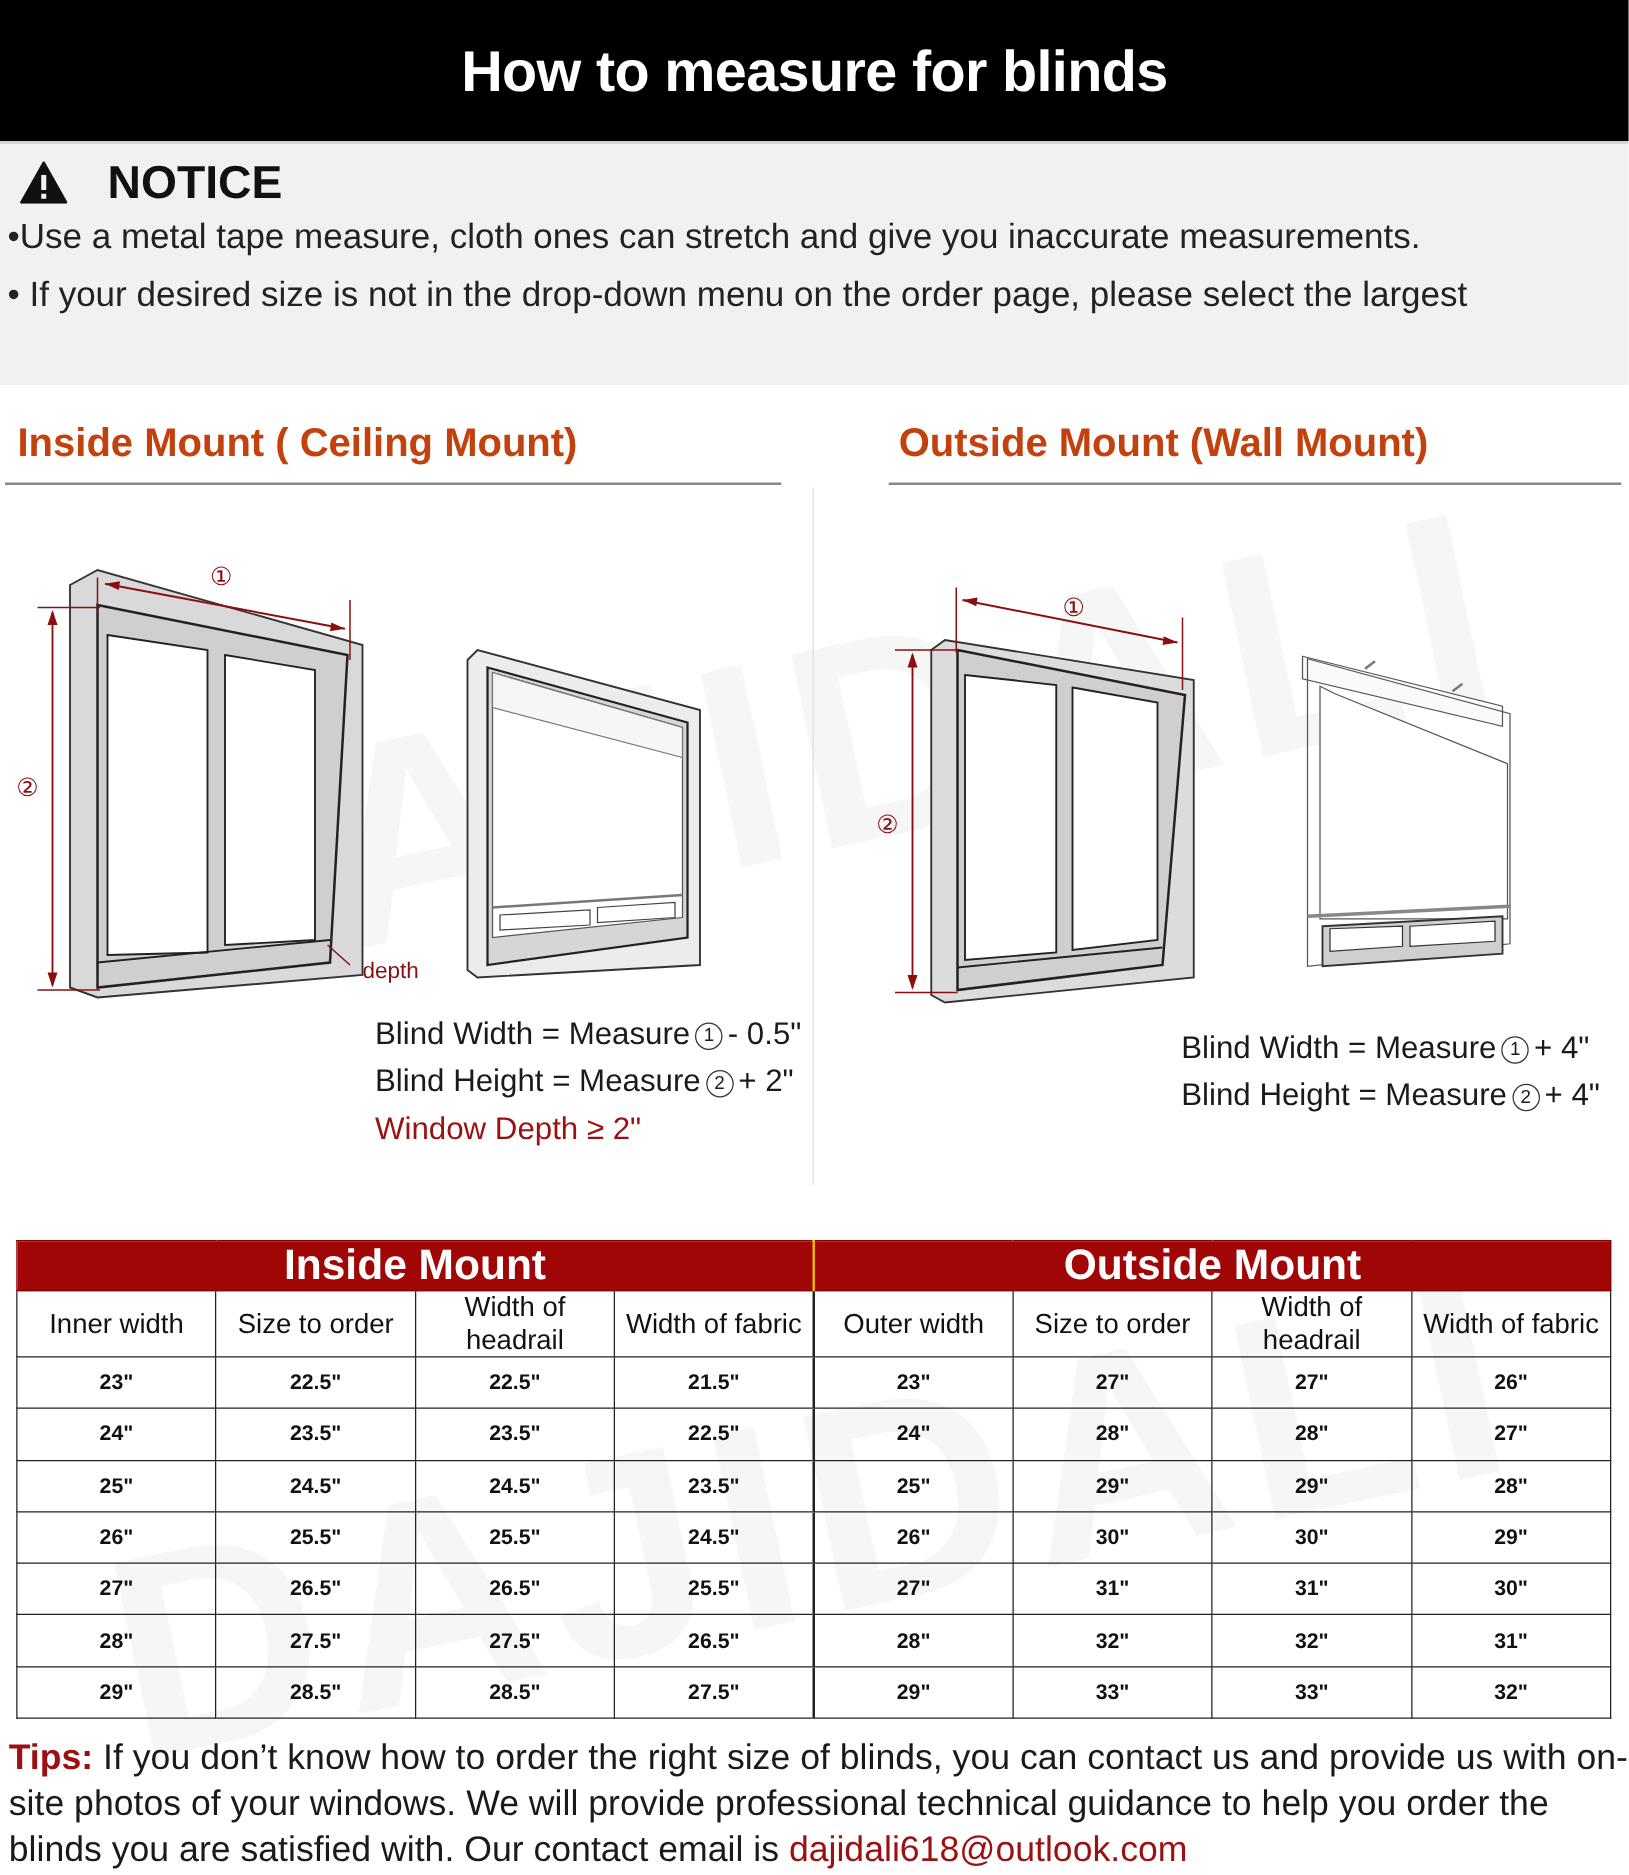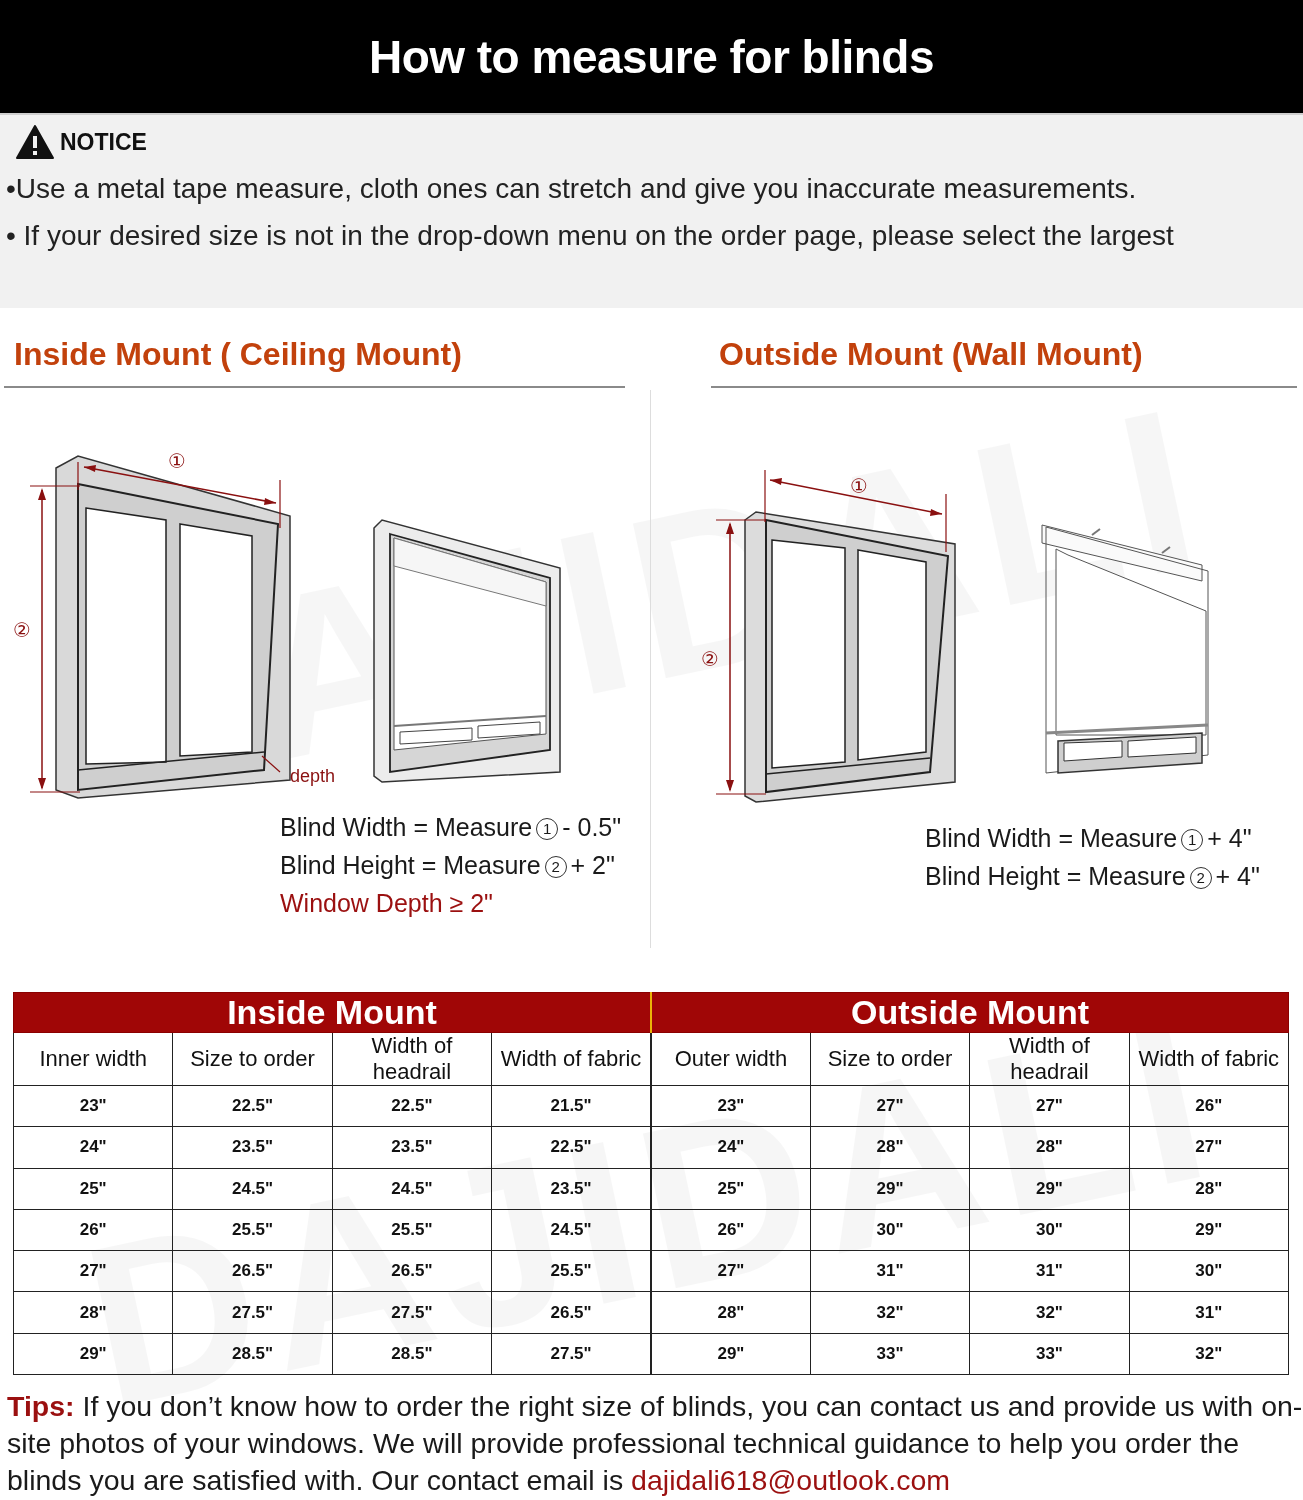--- a/index.html
+++ b/index.html
@@ -11,32 +11,32 @@
     background: #000; color: #fff; display: flex; align-items: center; justify-content: center;
   }
   .header h1 { font-size: 46px; font-weight: bold; letter-spacing: -0.5px; }
 
   .notice {
     position: absolute; left: 0; top: 113px; width: 1303px; height: 195px;
     background: #f1f1f1; border-top: 2px solid #cfcfcf;
   }
   .notice-title { position: absolute; left: 16px; top: 10px; display: flex; align-items: center; }
   .notice-title svg { width: 38px; height: 34px; }
-  .notice-title span { font-size: 23px; font-weight: bold; margin-left: 6px; color: #111; }
+  .notice-title span { font-size: 37px; font-weight: bold; margin-left: 32px; color: #111; }
   .notice-line { position: absolute; left: 6px; font-size: 28px; color: #222; line-height: 37px; white-space: nowrap; }
   .notice-line.l1 { top: 55px; }
   .notice-line.l2 { top: 102px; }
   .notice-line .cont { display: block; padding-left: 15px; }
 
   .section-title { position: absolute; font-size: 32px; font-weight: bold; color: #c2410c; }
   .section-rule { position: absolute; height: 2px; background: #8a8a8a; }
   .vdivider { position: absolute; left: 650px; top: 390px; width: 1px; height: 558px; background: #dddddd; }
 
   .diagram { position: absolute; }
-  .formula { position: absolute; font-size: 25px; color: #1a1a1a; line-height: 38px; white-space: nowrap; }
+  .formula { position: absolute; font-size: 25px; color: #1a1a1a; line-height: 38px; white-space: nowrap; margin-left: 20px; }
   .formula .red { color: #9b1010; }
   .circ { display: inline-block; width: 22px; height: 22px; border: 1.5px solid #333; border-radius: 50%; font-size: 15px; line-height: 19px; text-align: center; vertical-align: 2px; margin: 0 4px; }
 
   .watermark { position: absolute; font-size: 230px; font-weight: bold; color: rgba(0,0,0,0.035); transform: rotate(-12deg); letter-spacing: 10px; pointer-events: none; white-space: nowrap; }
 
   table.size-table { position: absolute; left: 13px; top: 992px; width: 1276px; border-collapse: collapse; table-layout: fixed; }
   table.size-table th.group { background: #a00606; color: #fff; font-size: 34px; font-weight: bold; height: 40px; border: 1px solid #8a0000; }
   table.size-table th.group.right { border-left: 2px solid #eab308; }
   table.size-table th.col { font-size: 22px; font-weight: normal; height: 41px; border: 1px solid #222; color: #111; background: transparent; }
   table.size-table td { font-size: 17px; text-align: center; height: 41.3px; border: 1px solid #222; color: #111; font-weight: bold; }

